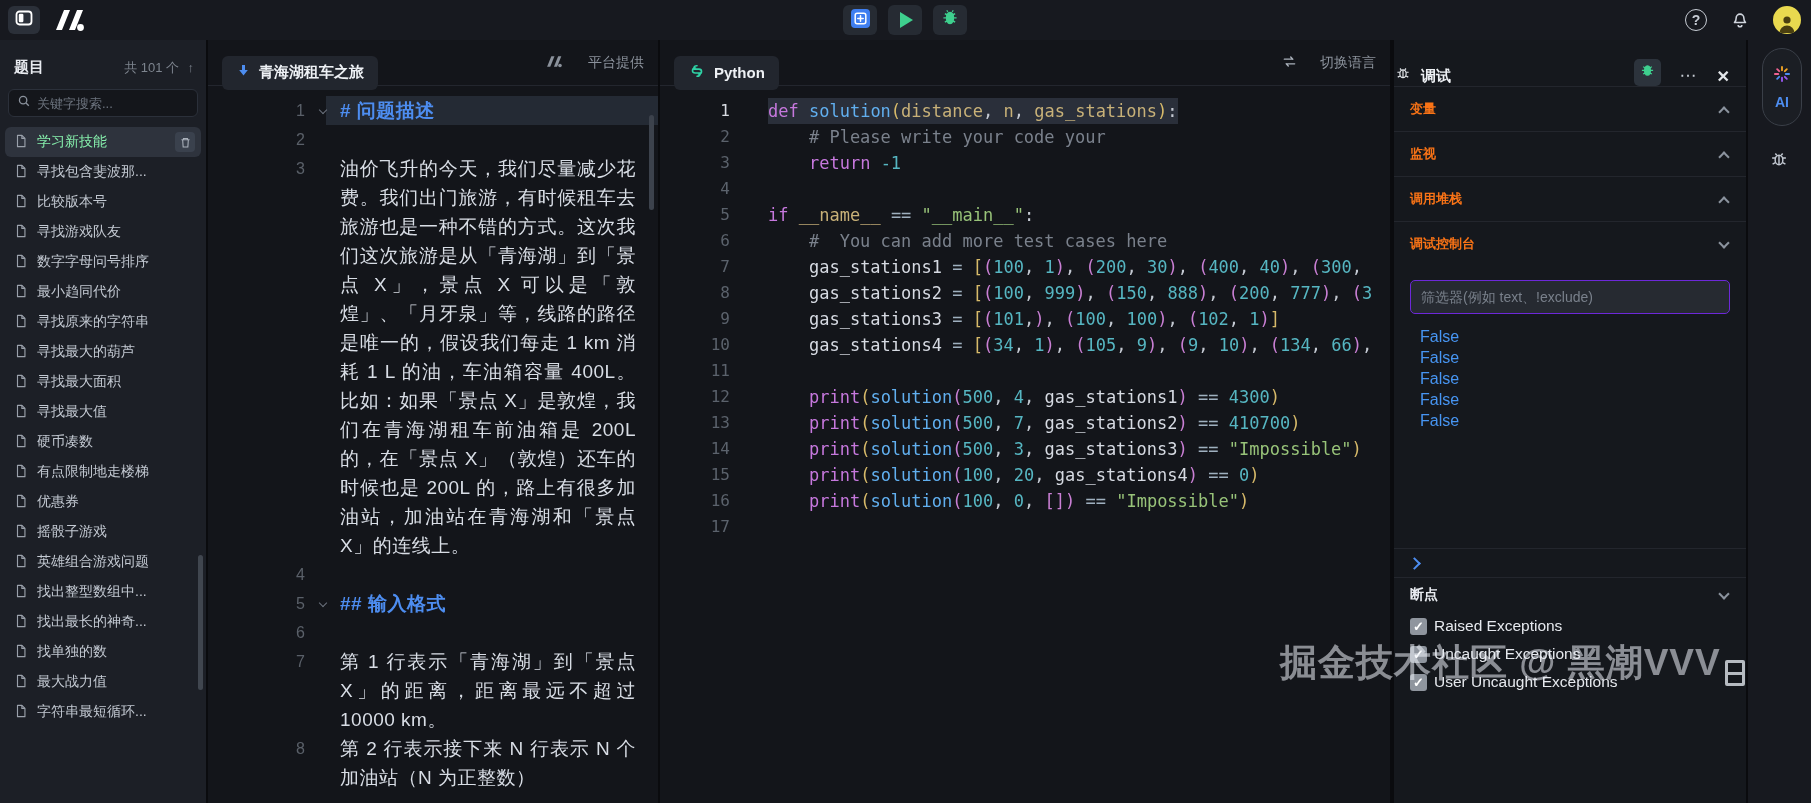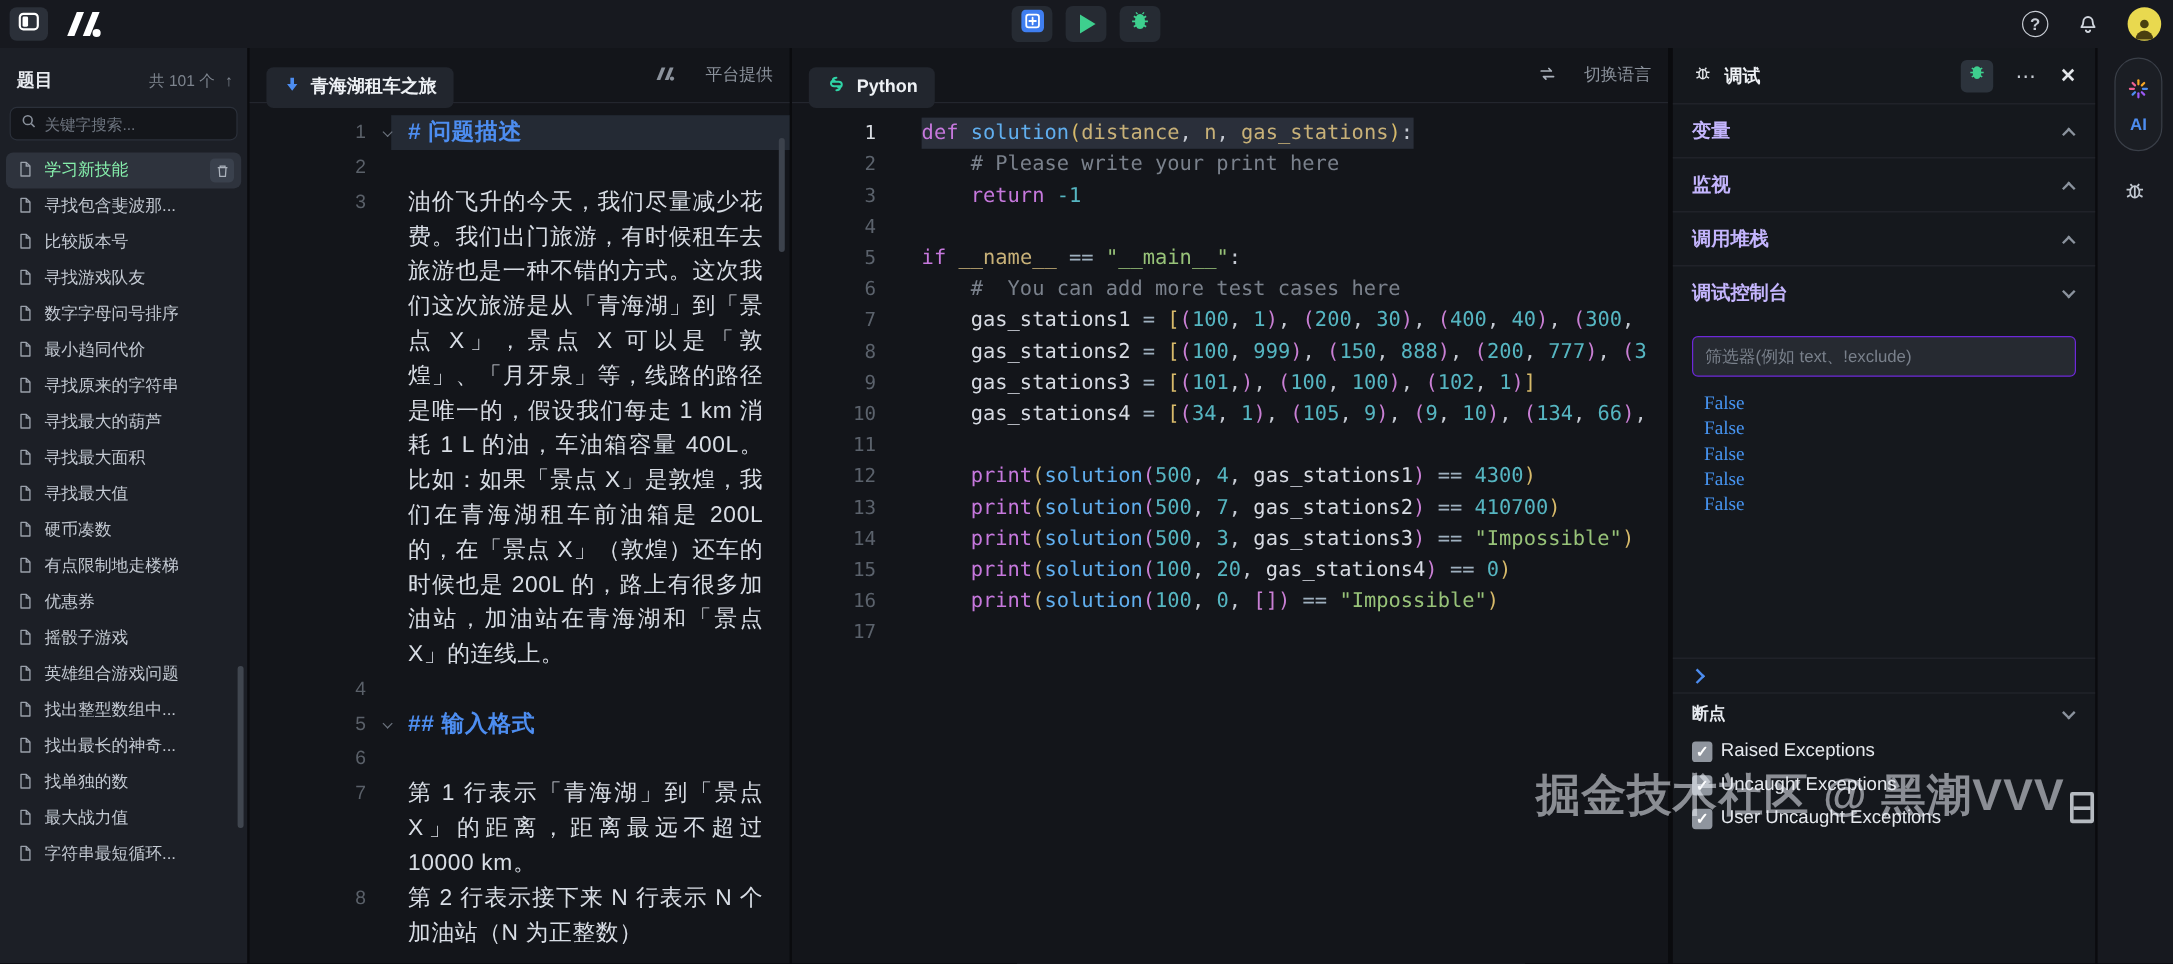--- a/index.html
+++ b/index.html
@@ -73,37 +73,37 @@
   .code-text { margin-left:38px; line-height:26px; color:var(--c-pl); }
   .code-row.cur .ln { color:#d8dce2; }
   .code-row.cur .code-text { background:#2a2f3a; }
   .tk-kw{color:var(--c-kw);} .tk-fn{color:var(--c-fn);} .tk-pm{color:var(--c-pm);}
   .tk-vr{color:var(--c-vr);} .tk-nm{color:var(--c-nm);} .tk-st{color:var(--c-st);}
   .tk-cm{color:var(--c-cm);} .tk-op{color:var(--c-op);} .tk-b1{color:var(--c-b1);}
   .tk-b2{color:var(--c-b2);} .tk-pl{color:var(--c-pl);}
 
   
   .debug { left:1394px; width:352px; background:#15181d; }
-  .dbg-head { height:46px; display:flex; align-items:center; padding:0 12px 0 16px; gap:9px; }
+  .dbg-head { height:46px; display:flex; align-items:flex-end; padding:0 12px 0 0; gap:9px; }
   .dbg-title { font-size:15px; font-weight:bold; color:#eef1f5; }
   .dbg-head .spacer { flex:1; }
   .dbg-bugbtn { width:27px; height:27px; background:#2c333c; border-radius:5px; display:flex;
     align-items:center; justify-content:center; cursor:pointer; }
   .dbg-more { color:#c7ccd4; font-size:17px; letter-spacing:1px; margin:0 10px; cursor:pointer; }
   .dbg-close { color:#e3e6ea; font-size:16px; font-weight:bold; cursor:pointer; margin-right:4px; }
   .dbg-sec { height:45px; border-top:1px solid #23262d; display:flex; align-items:center;
     justify-content:space-between; padding:0 18px 0 16px; cursor:pointer; }
-  .dbg-sec .s-lbl { font-size:16px; font-weight:bold; color:#c4b5fd; }
+  .dbg-sec .s-lbl { font-size:13px; font-weight:bold; color:#f97316; }
   .console-body { border-top:0; padding:14px 16px 0 16px; }
   .filter-box { height:34px; background:#262a31; border:1px solid #6d28d9; border-radius:5px;
     display:flex; align-items:center; padding:0 10px; }
   .filter-box input { background:transparent; border:none; outline:none; width:100%; color:#9aa1ab;
     font-size:14px; font-family:"Liberation Sans", sans-serif; }
   .filter-box input::placeholder { color:#79808b; }
-  .console-vals { margin:12px 0 0 10px; font-family:Liberation Serif, serif; font-size:16px;
+  .console-vals { margin:12px 0 0 10px; font-family:Liberation Sans, sans-serif; font-size:16px;
     line-height:21px; color:var(--console-blue); }
   .prompt-row { position:absolute; left:0; top:508px; width:100%; height:30px; border-top:1px solid #23262d;
     border-bottom:1px solid #23262d; display:flex; align-items:center; padding-left:16px; }
   .bp-sec { position:absolute; left:0; top:538px; width:100%; }
   .bp-head { height:34px; display:flex; align-items:center; justify-content:space-between; padding:0 18px 0 16px; }
   .bp-head .s-lbl { font-size:14px; font-weight:bold; color:#e8ebf0; }
   .bp-row { display:flex; align-items:center; gap:7px; padding:5px 16px; cursor:pointer; }
   .cb { width:17px; height:17px; background:#8f959e; border-radius:3px; color:#ffffff; font-size:13px;
     font-weight:bold; display:flex; align-items:center; justify-content:center; flex:none; }
   .bp-label { font-size:15.5px; color:#e6e9ee; }
@@ -448,21 +448,21 @@
         <span>
           <svg width="15" height="15" viewBox="0 0 16 16" fill="none" stroke="#aab1bb" stroke-width="1.5" stroke-linecap="round" stroke-linejoin="round">
               <path d="M2.5 5.5h9M11.5 5.5 9.3 3.3M13.5 10.5h-9M4.5 10.5l2.2 2.2"></path>
             </svg>
         </span>
         <span>切换语言</span>
       </span>
     </div>
     <div class="code-area" id="code-lines">
         <div class="code-row cur"><span class="ln">1</span><span class="code-text"><span class="tk-kw">def</span><span class="tk-pl"> </span><span class="tk-fn">solution</span><span class="tk-b1">(</span><span class="tk-pm">distance</span><span class="tk-pl">, </span><span class="tk-pm">n</span><span class="tk-pl">, </span><span class="tk-pm">gas_stations</span><span class="tk-b1">)</span><span class="tk-pl">:</span></span></div>
-        <div class="code-row"><span class="ln">2</span><span class="code-text"><span class="tk-cm">    # Please write your print here</span></span></div>
+        <div class="code-row"><span class="ln">2</span><span class="code-text"><span class="tk-cm">    # Please write your code your</span></span></div>
         <div class="code-row"><span class="ln">3</span><span class="code-text"><span class="tk-pl">    </span><span class="tk-kw">return</span><span class="tk-pl"> </span><span class="tk-nm">-1</span></span></div>
         <div class="code-row"><span class="ln">4</span><span class="code-text"></span></div>
         <div class="code-row"><span class="ln">5</span><span class="code-text"><span class="tk-kw">if</span><span class="tk-pl"> </span><span class="tk-pm">__name__</span><span class="tk-pl"> </span><span class="tk-op">==</span><span class="tk-pl"> </span><span class="tk-st">"__main__"</span><span class="tk-pl">:</span></span></div>
         <div class="code-row"><span class="ln">6</span><span class="code-text"><span class="tk-cm">    #  You can add more test cases here</span></span></div>
         <div class="code-row"><span class="ln">7</span><span class="code-text"><span class="tk-pl">    </span><span class="tk-vr">gas_stations1</span><span class="tk-pl"> </span><span class="tk-op">=</span><span class="tk-pl"> </span><span class="tk-b1">[</span><span class="tk-b2">(</span><span class="tk-nm">100</span><span class="tk-pl">, </span><span class="tk-nm">1</span><span class="tk-b2">)</span><span class="tk-pl">, </span><span class="tk-b2">(</span><span class="tk-nm">200</span><span class="tk-pl">, </span><span class="tk-nm">30</span><span class="tk-b2">)</span><span class="tk-pl">, </span><span class="tk-b2">(</span><span class="tk-nm">400</span><span class="tk-pl">, </span><span class="tk-nm">40</span><span class="tk-b2">)</span><span class="tk-pl">, </span><span class="tk-b2">(</span><span class="tk-nm">300</span><span class="tk-pl">,</span></span></div>
         <div class="code-row"><span class="ln">8</span><span class="code-text"><span class="tk-pl">    </span><span class="tk-vr">gas_stations2</span><span class="tk-pl"> </span><span class="tk-op">=</span><span class="tk-pl"> </span><span class="tk-b1">[</span><span class="tk-b2">(</span><span class="tk-nm">100</span><span class="tk-pl">, </span><span class="tk-nm">999</span><span class="tk-b2">)</span><span class="tk-pl">, </span><span class="tk-b2">(</span><span class="tk-nm">150</span><span class="tk-pl">, </span><span class="tk-nm">888</span><span class="tk-b2">)</span><span class="tk-pl">, </span><span class="tk-b2">(</span><span class="tk-nm">200</span><span class="tk-pl">, </span><span class="tk-nm">777</span><span class="tk-b2">)</span><span class="tk-pl">, </span><span class="tk-b2">(</span><span class="tk-nm">3</span></span></div>
         <div class="code-row"><span class="ln">9</span><span class="code-text"><span class="tk-pl">    </span><span class="tk-vr">gas_stations3</span><span class="tk-pl"> </span><span class="tk-op">=</span><span class="tk-pl"> </span><span class="tk-b1">[</span><span class="tk-b2">(</span><span class="tk-nm">101</span><span class="tk-pl">,</span><span class="tk-b2">)</span><span class="tk-pl">, </span><span class="tk-b2">(</span><span class="tk-nm">100</span><span class="tk-pl">, </span><span class="tk-nm">100</span><span class="tk-b2">)</span><span class="tk-pl">, </span><span class="tk-b2">(</span><span class="tk-nm">102</span><span class="tk-pl">, </span><span class="tk-nm">1</span><span class="tk-b2">)</span><span class="tk-b1">]</span></span></div>
         <div class="code-row"><span class="ln">10</span><span class="code-text"><span class="tk-pl">    </span><span class="tk-vr">gas_stations4</span><span class="tk-pl"> </span><span class="tk-op">=</span><span class="tk-pl"> </span><span class="tk-b1">[</span><span class="tk-b2">(</span><span class="tk-nm">34</span><span class="tk-pl">, </span><span class="tk-nm">1</span><span class="tk-b2">)</span><span class="tk-pl">, </span><span class="tk-b2">(</span><span class="tk-nm">105</span><span class="tk-pl">, </span><span class="tk-nm">9</span><span class="tk-b2">)</span><span class="tk-pl">, </span><span class="tk-b2">(</span><span class="tk-nm">9</span><span class="tk-pl">, </span><span class="tk-nm">10</span><span class="tk-b2">)</span><span class="tk-pl">, </span><span class="tk-b2">(</span><span class="tk-nm">134</span><span class="tk-pl">, </span><span class="tk-nm">66</span><span class="tk-b2">)</span><span class="tk-pl">,</span></span></div>
         <div class="code-row"><span class="ln">11</span><span class="code-text"></span></div>
         <div class="code-row"><span class="ln">12</span><span class="code-text"><span class="tk-pl">    </span><span class="tk-kw">print</span><span class="tk-b1">(</span><span class="tk-fn">solution</span><span class="tk-b2">(</span><span class="tk-nm">500</span><span class="tk-pl">, </span><span class="tk-nm">4</span><span class="tk-pl">, </span><span class="tk-vr">gas_stations1</span><span class="tk-b2">)</span><span class="tk-pl"> </span><span class="tk-op">==</span><span class="tk-pl"> </span><span class="tk-nm">4300</span><span class="tk-b1">)</span></span></div>

